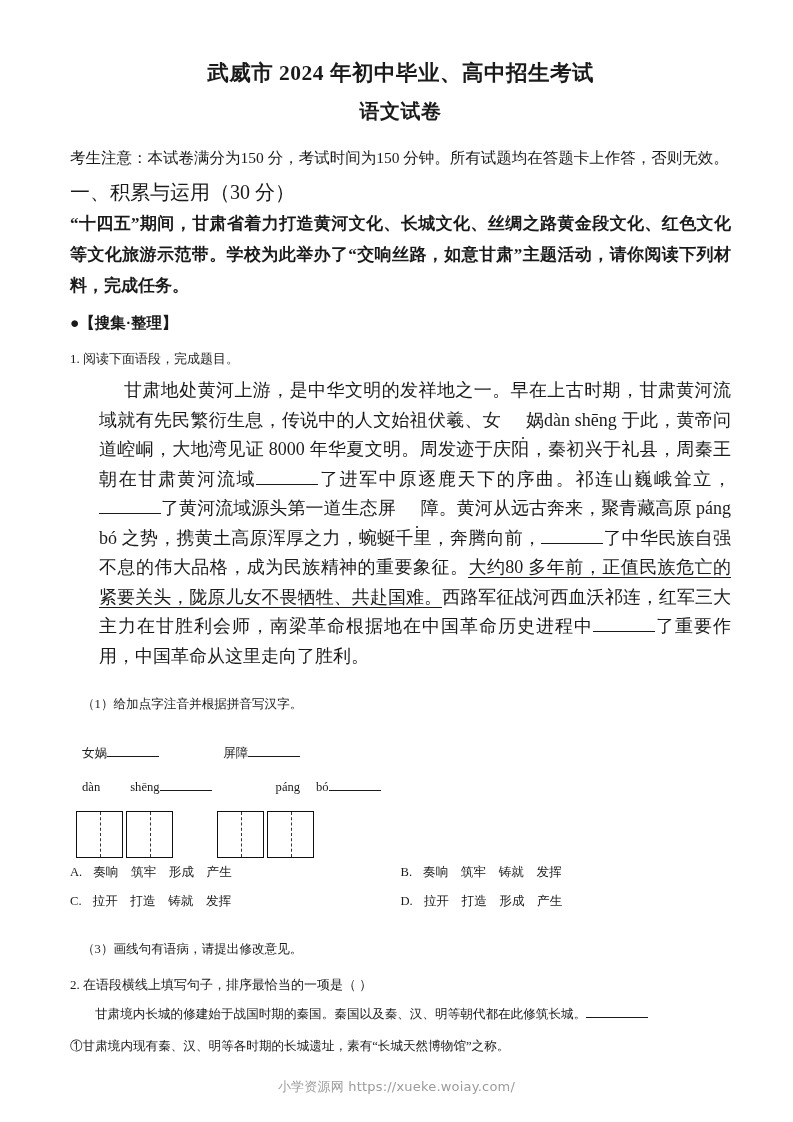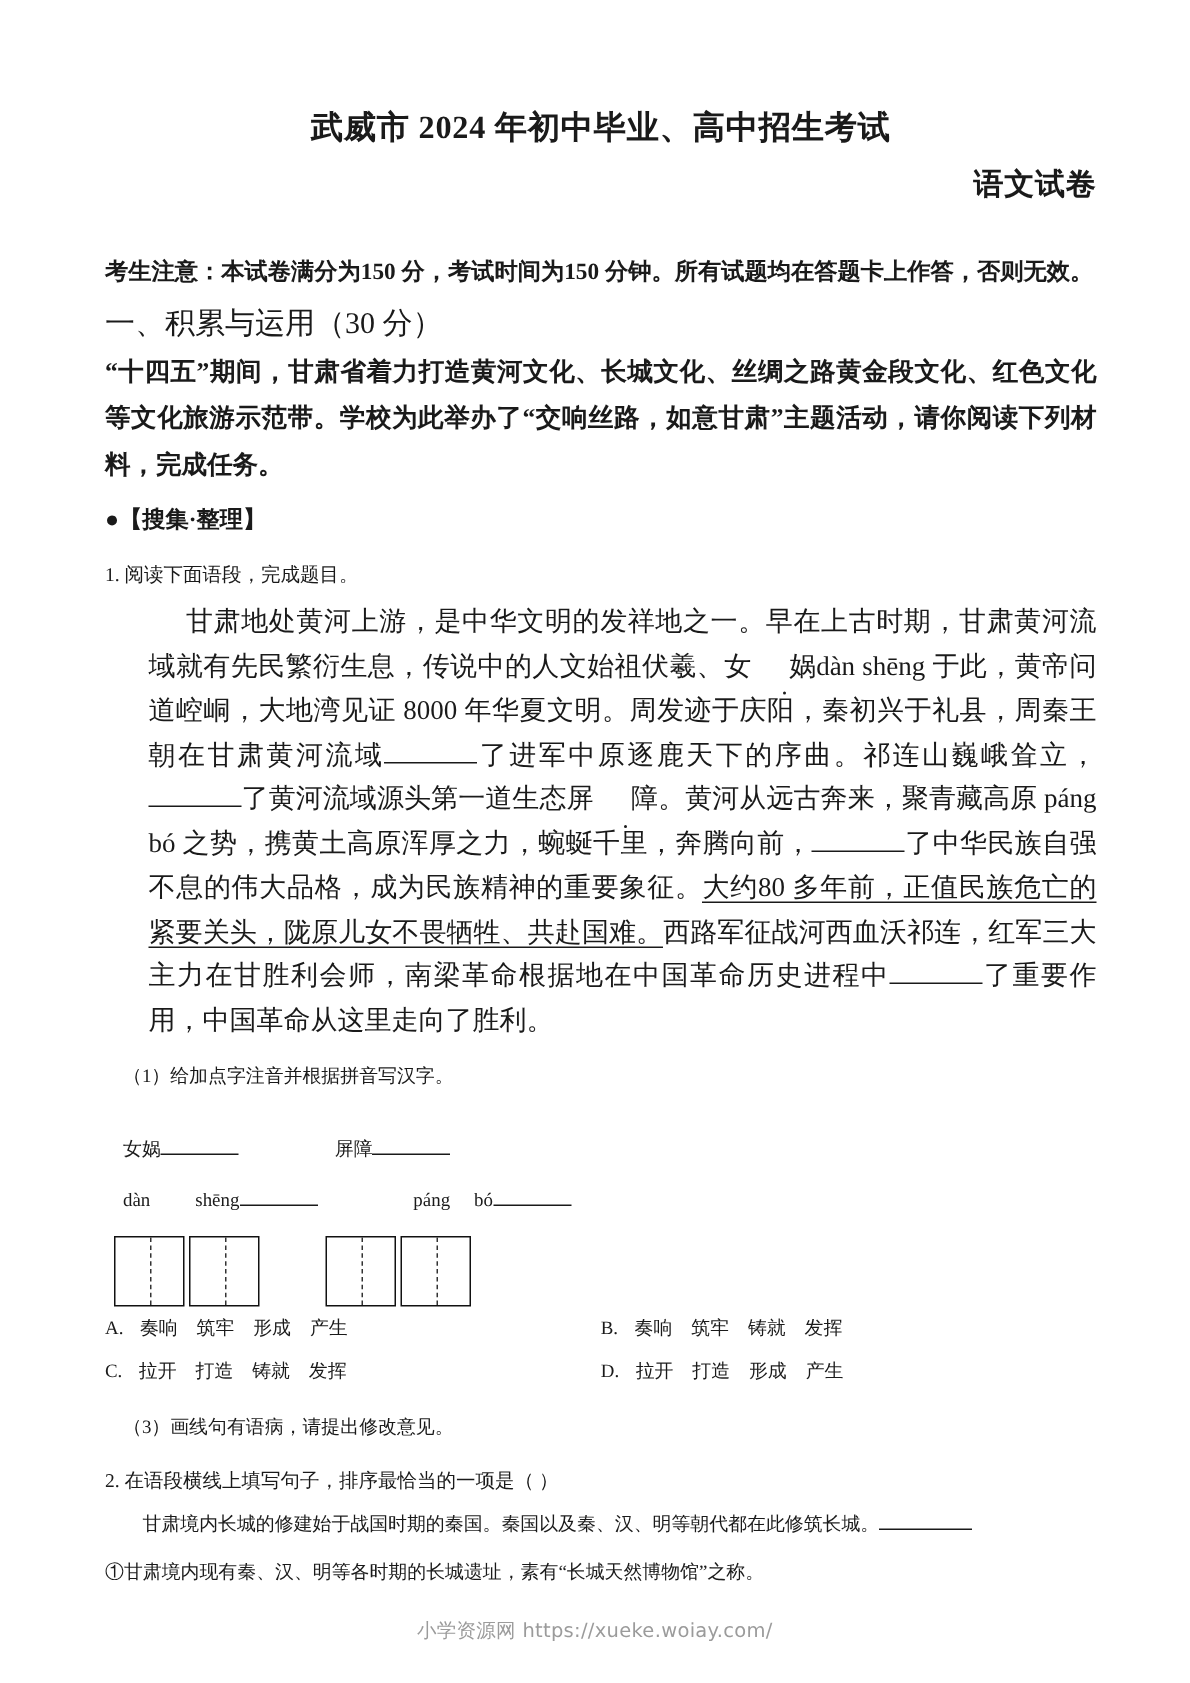--- a/index.html
+++ b/index.html
@@ -10,51 +10,51 @@
   body {
     width: 793px;
     height: 1122px;
     position: relative;
     font-family: "Liberation Serif", "DejaVu Serif", serif;
     color: #1a1a1a;
     overflow: hidden;
   }
   .page {
     position: absolute;
-    left: 0; top: 16px;
+    left: 0; top: 4px;
     width: 793px;
     height: 1066px;
     box-sizing: border-box;
     padding: 52px 62px 0 70px;
   }
 
   
   .doc-title {
     text-align: center;
     font-weight: bold;
     font-size: 21.5px;
     letter-spacing: 0.5px;
     line-height: 34px;
     margin: 0;
   }
   .doc-subtitle {
-    text-align: right;
+    text-align: center;
     font-weight: bold;
     font-size: 20px;
     letter-spacing: 0.5px;
     line-height: 34px;
     margin: 4px 0 0 0;
   }
 
   
   .notice {
-    font-weight: bold;
+    font-weight: normal;
     font-size: 15.5px;
     line-height: 31px;
-    margin-top: 26px;
+    margin-top: 14px;
     text-align: justify;
     text-justify: inter-ideograph;
   }
 
   
   .section-head {
     font-weight: normal;
     font-size: 20px;
     line-height: 31px;
     margin-top: 4px;
@@ -92,21 +92,21 @@
     font-size: 12.6px;
     line-height: 29.5px;
     text-align: justify;
     text-justify: inter-ideograph;
     text-indent: 25px;
     margin-top: 0;
   }
   .sub-q {
     font-size: 12.6px;
     line-height: 29px;
-    margin-top: 8px;
+    margin-top: 19px;
     padding-left: 12px;
   }
   .plain-line {
     font-size: 12.6px;
     line-height: 29px;
     margin-top: 2px;
   }
 
   
   .blank {

